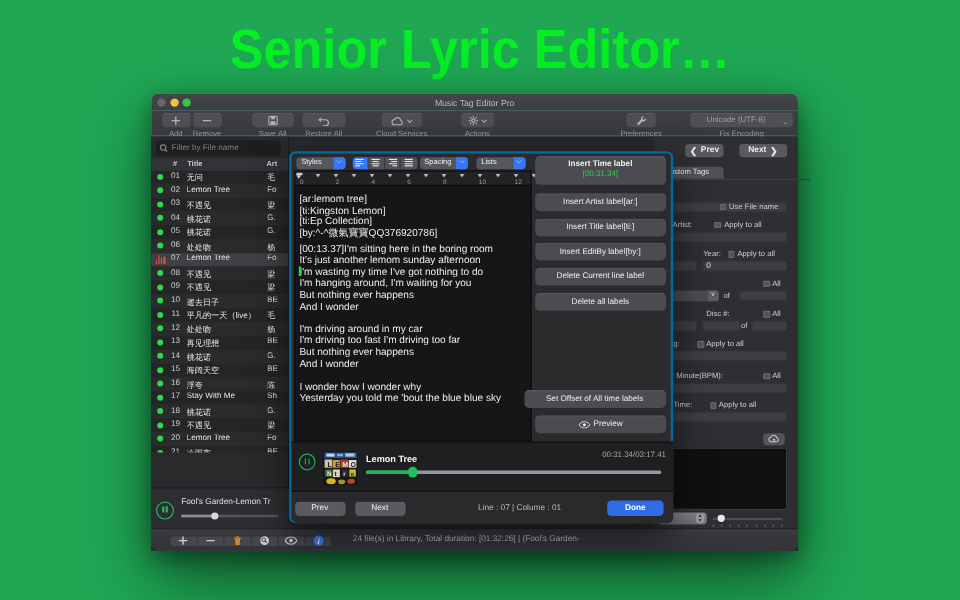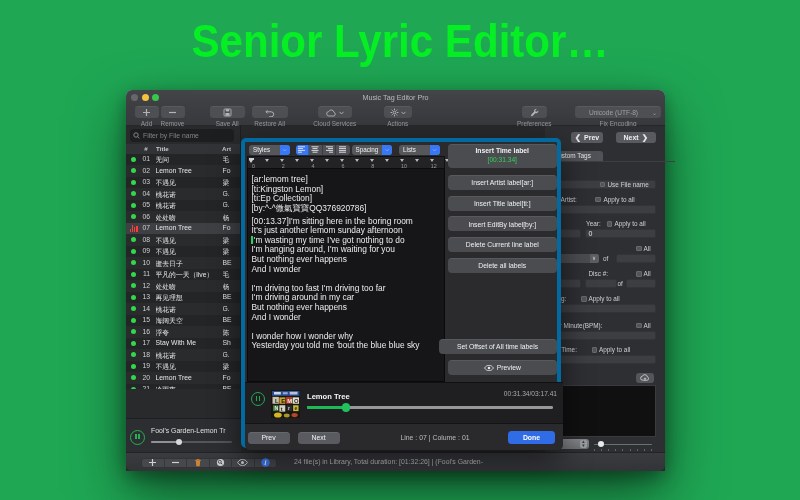--- a/index.html
+++ b/index.html
@@ -4,21 +4,21 @@
 <style>
   html,body{margin:0;padding:0;}
   body{width:800px;height:500px;overflow:hidden;font-family:"Liberation Sans",sans-serif;
        -webkit-font-smoothing:antialiased;}
   #stage{position:absolute;left:0;top:0;width:800px;height:500px;background:#1fa754;overflow:hidden;}
   .abs{position:absolute;}
   
   #hero{left:0;top:14px;width:800px;text-align:center;font-size:46px;font-weight:bold;
         color:#06ef25;transform:scaleX(0.915);transform-origin:400px 0;}
   
-  #win{left:126px;top:90px;width:539px;height:381px;border-radius:6px;background:#7dd3fc;
+  #win{left:126px;top:78px;width:539px;height:381px;border-radius:6px;background:#7dd3fc;
        box-shadow:0 24px 55px rgba(0,0,0,.50),0 6px 18px rgba(0,0,0,.35);}
   
   #titlebar{left:0;top:0;width:539px;height:14px;border-radius:6px 6px 0 0;
             background:linear-gradient(#434549,#3d3f43);}
   .tl{top:3.6px;width:7px;height:7px;border-radius:50%;}
   #tl-close{left:5px;background:#66666b;}
   #tl-min{left:15.5px;background:#f5bf3f;}
   #tl-zoom{left:26px;background:#38c74a;}
   #win-title{left:0;top:1px;width:539px;text-align:center;font-size:7.2px;color:#b9babc;line-height:13px;}
   
@@ -92,21 +92,21 @@
   
   #statusbar{left:0;top:326px;width:539px;height:19px;background:linear-gradient(#3a3b3f,#333438);
              border-top:1px solid #222327;border-radius:0 0 6px 6px;box-sizing:border-box;}
   #sb-group{left:15px;top:4.5px;width:136px;height:10.5px;background:#47484c;border:1px solid #323337;
             border-radius:3px;display:flex;box-sizing:border-box;}
   .sb-cell{flex:1;border-right:1px solid #36373b;display:flex;align-items:center;justify-content:center;}
   .sb-cell:last-child{border-right:none;}
   #sb-text{left:168px;top:5px;font-size:6.9px;color:#bdbebf;white-space:nowrap;}
   
   #sheet{left:115px;top:12px;width:320px;height:310px;background:#2b2b2e;border-radius:5px;
-         box-shadow:0 12px 30px rgba(0,0,0,.55);border:4px solid #0369a1;box-sizing:border-box;}
+         box-shadow:0 12px 30px rgba(0,0,0,.55);border:2px solid #0369a1;box-sizing:border-box;}
   
   .sdd{top:3px;height:9.5px;background:#56575b;border-radius:3px;display:flex;}
   .sdd .lbl{flex:1;font-size:6.3px;color:#f0f1f3;line-height:9.5px;padding-left:4px;}
   .sdd .blue{width:10px;background:#3878f6;border-radius:0 3px 3px 0;color:#fff;font-size:5.5px;
              text-align:center;line-height:9px;}
   #seg-align{left:50.5px;top:3px;height:9.5px;display:flex;}
   .seg{width:13.5px;height:9.5px;background:#515257;border-right:1px solid #3a3b3f;box-sizing:border-box;
        display:flex;align-items:center;justify-content:center;}
   .seg:first-child{border-radius:3px 0 0 3px;background:#3878f6;border-right:1px solid #2a5cc4;}
   .seg:last-child{border-radius:0 3px 3px 0;border-right:none;}
@@ -574,22 +574,22 @@
                 <div>[by:^-^微氣寶寶QQ376920786]</div>
               </div>
             <div class="lyr-body">
                 <div>[00:13.37]I'm sitting here in the boring room</div>
                 <div>It's just another lemom sunday afternoon</div>
                 <div>I'm wasting my time I've got nothing to do</div>
                 <div>I'm hanging around, I'm waiting for you</div>
                 <div>But nothing ever happens</div>
                 <div>And I wonder</div>
                 <div>&nbsp;</div>
+                <div>I'm driving around in my car</div>
                 <div>I'm driving too fast I'm driving too far</div>
-                <div>I'm driving around in my car</div>
                 <div>But nothing ever happens</div>
                 <div>And I wonder</div>
                 <div>&nbsp;</div>
                 <div>I wonder how I wonder why</div>
                 <div>Yesterday you told me 'bout the blue blue sky</div>
               </div>
           </div>
           <div id="caret" style="top: 67.3px;"></div>
         </div>
         <div class="abs" id="splayer">

